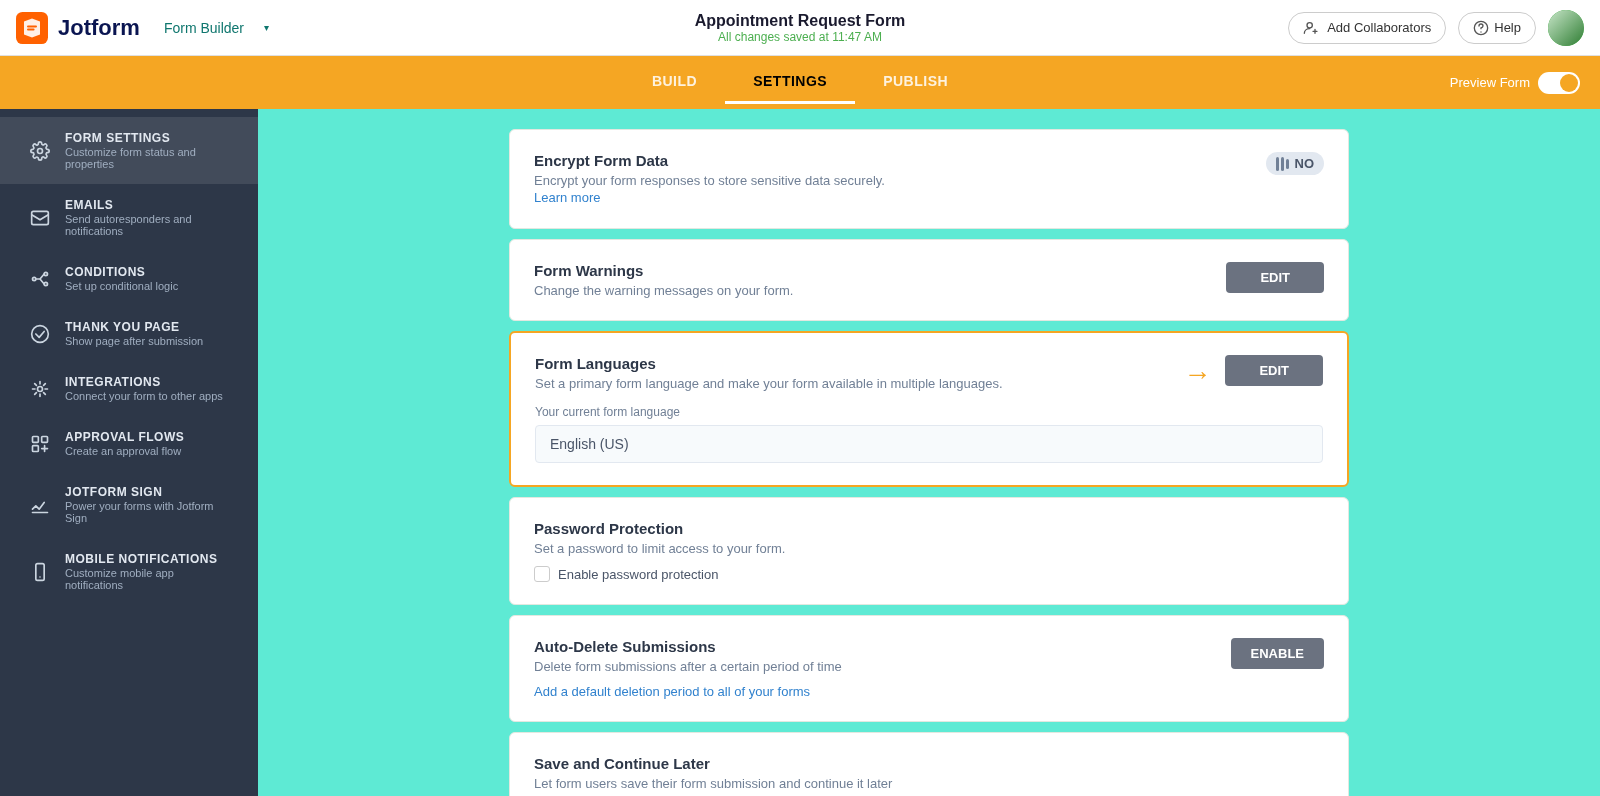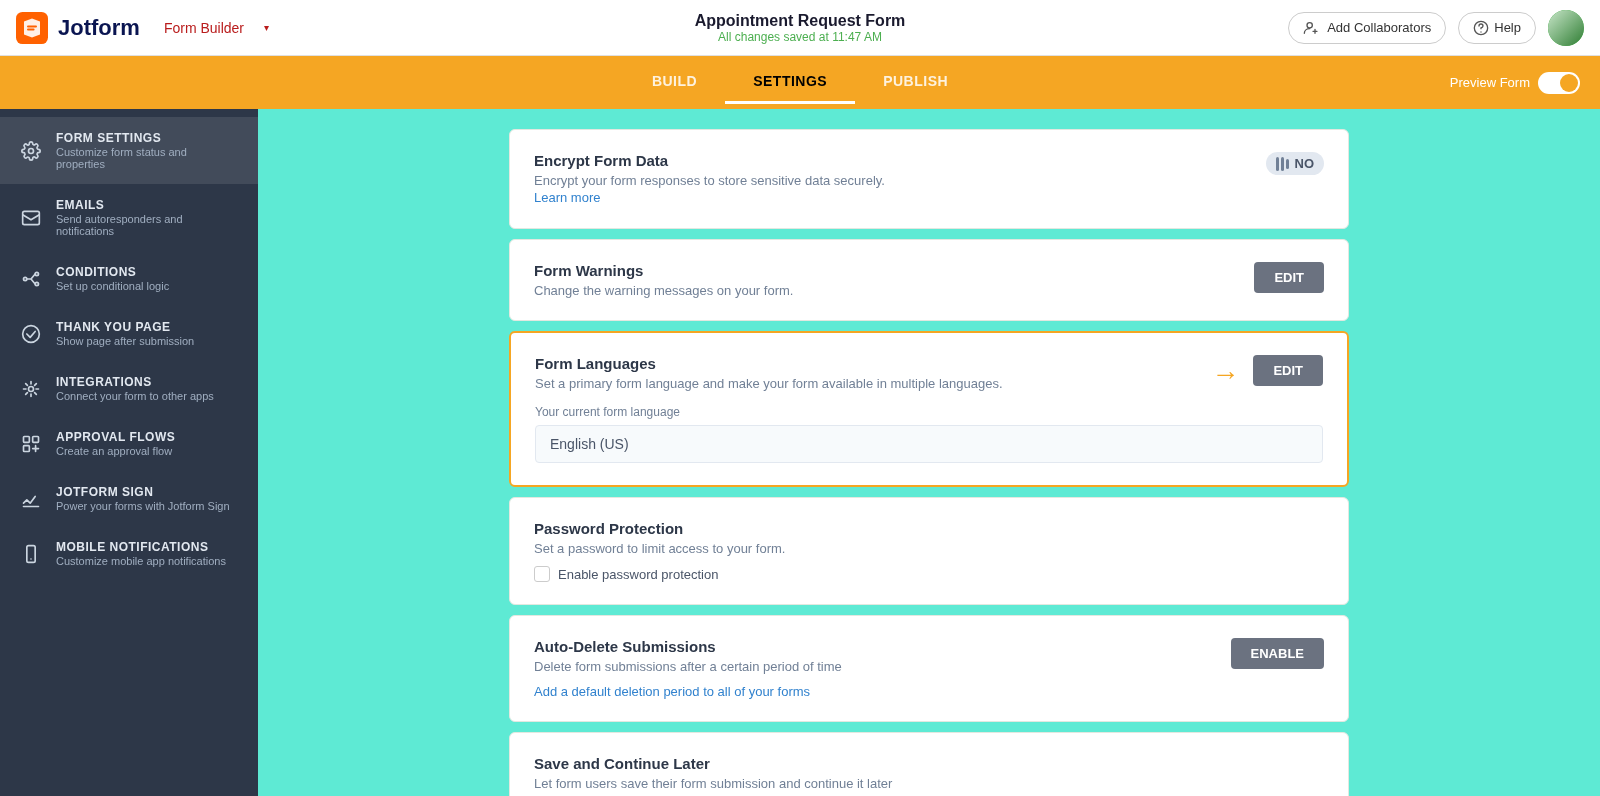--- a/index.html
+++ b/index.html
@@ -29,21 +29,21 @@
       font-size: 22px;
       font-weight: 700;
       color: #0a1551;
     }
     .form-builder-btn {
       display: flex;
       align-items: center;
       gap: 20px;
       margin-left: 16px;
       font-size: 14px;
-      color: #b91c1c;
+      color: #0f766e;
       cursor: pointer;
       padding: 4px 8px;
       border-radius: 4px;
     }
     .form-title-center {
       position: absolute;
       left: 50%;
       transform: translateX(-50%);
       text-align: center;
     }
@@ -170,21 +170,21 @@
       width: 258px;
       background: #2d3748;
       flex-shrink: 0;
       padding: 8px 0;
       overflow-y: auto;
     }
     .sidebar-item {
       display: flex;
       align-items: center;
       gap: 14px;
-      padding: 14px 20px;
+      padding: 14px 29px;
       cursor: pointer;
       color: #cbd5e0;
     }
     .sidebar-item.active {
       background: rgba(255,255,255,0.1);
     }
     .sidebar-icon {
       width: 22px;
       height: 22px;
       flex-shrink: 0;
@@ -248,21 +248,21 @@
       font-size: 13px;
       color: #3182ce;
       text-decoration: none;
       cursor: pointer;
     }
     .edit-btn {
       background: #6b7280;
       color: #fff;
       border: none;
       border-radius: 4px;
-      padding: 8px 20px;
+      padding: 8px 34px;
       font-size: 13px;
       font-weight: 600;
       cursor: pointer;
       flex-shrink: 0;
     }
     .enable-btn {
       background: #6b7280;
       color: #fff;
       border: none;
       border-radius: 4px;

